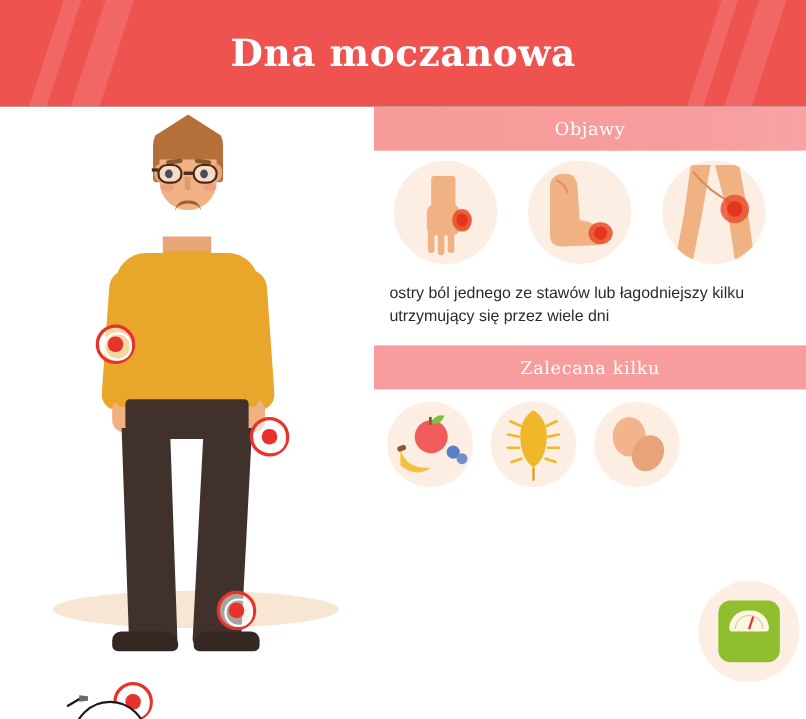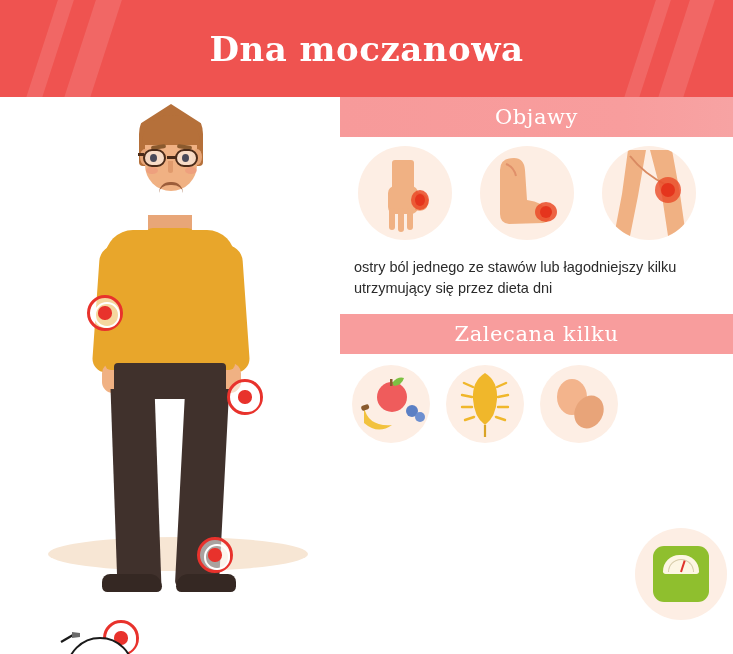--- a/index.html
+++ b/index.html
@@ -165,21 +165,21 @@
   }
 
   
   .right-panel {
     position: absolute; left: 340px; top: 97px; width: 393px; height: 557px;
     background: #ffffff;
   }
   .section-bar {
     position: relative; height: 40px; width: 393px;
     display: flex; align-items: center; justify-content: center;
-    font-family: "DejaVu Serif", serif; font-size: 21px; color: #ffffff;
+    font-family: "DejaVu Serif", serif; font-size: 16px; color: #ffffff;
     letter-spacing: 0.6px;
   }
   .bar-objawy {
     background: linear-gradient(90deg, #f79a9a 0%, #f89d9d 72%, #f7a3a3 100%);
   }
   .bar-dieta { background: #f89d9d; }
 
   .icon-row { display: flex; align-items: center; }
   .icon-circle {
     position: relative; border-radius: 50%;
@@ -326,21 +326,21 @@
           <path d="M26 4 L44 4 L36 50 L28 90 L12 90 L20 48 Z" fill="#f0b183"></path>
           <path d="M48 4 L70 4 L78 48 L84 90 L66 90 L60 50 Z" fill="#f0b183"></path>
           <path d="M28 10 q14 18 38 30" stroke="#d98a62" stroke-width="2" fill="none"></path>
           <ellipse cx="66" cy="44" rx="13" ry="13" fill="#ea4b28" opacity=".8"></ellipse>
           <ellipse cx="66" cy="44" rx="7" ry="7" fill="#e5351d"></ellipse>
         </svg>
       </div>
     </div>
 
     <div style="padding:4px 14px 0 14px;">
-      <div class="block-body" style="margin-top:4px;max-width:368px;">ostry ból jednego ze stawów lub łagodniejszy kilku utrzymujący się przez dieta dni</div>
+      <div class="block-body" style="margin-top:4px;max-width:368px;">ostry ból jednego ze stawów lub łagodniejszy kilku utrzymujący się przez wiele dni</div>
     </div>
 
     <div class="section-bar bar-dieta" style="margin-top:16px;">
       <span>Zalecana kilku</span>
     </div>
 
     <div class="icon-row" style="height:100px; padding-left:12px;">
 
       <div class="icon-circle" style="width:78px;height:78px;">
         <svg viewBox="0 0 78 78" width="78" height="78">

